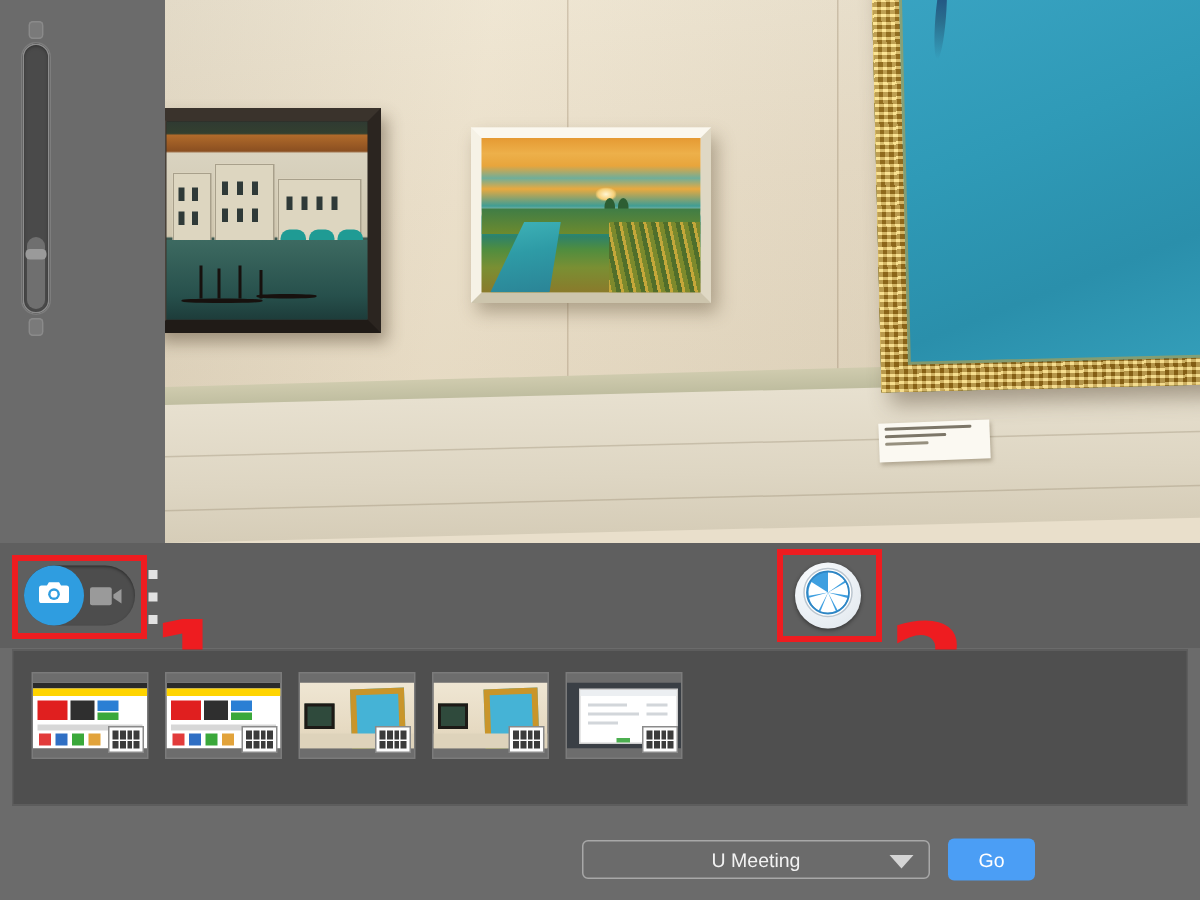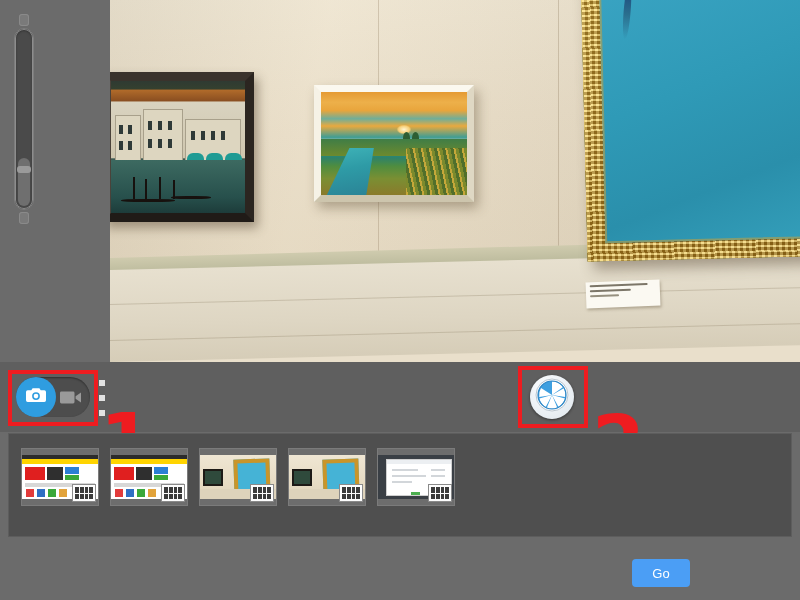--- a/index.html
+++ b/index.html
@@ -763,18 +763,22 @@
             <i></i>
             <i></i>
         </div>
       </div>
 
     </div>
   </div>
 
   <div id="bottom-bar"></div>
 
+  <div id="meeting-select">
+    <span id="meeting-select-label">U Meeting</span>
+    <span id="select-chevron-icon"></span>
+  </div>
 
   <div id="go-button">
     <span>Go</span>
   </div>
 
 </div>
 
 </body></html>

